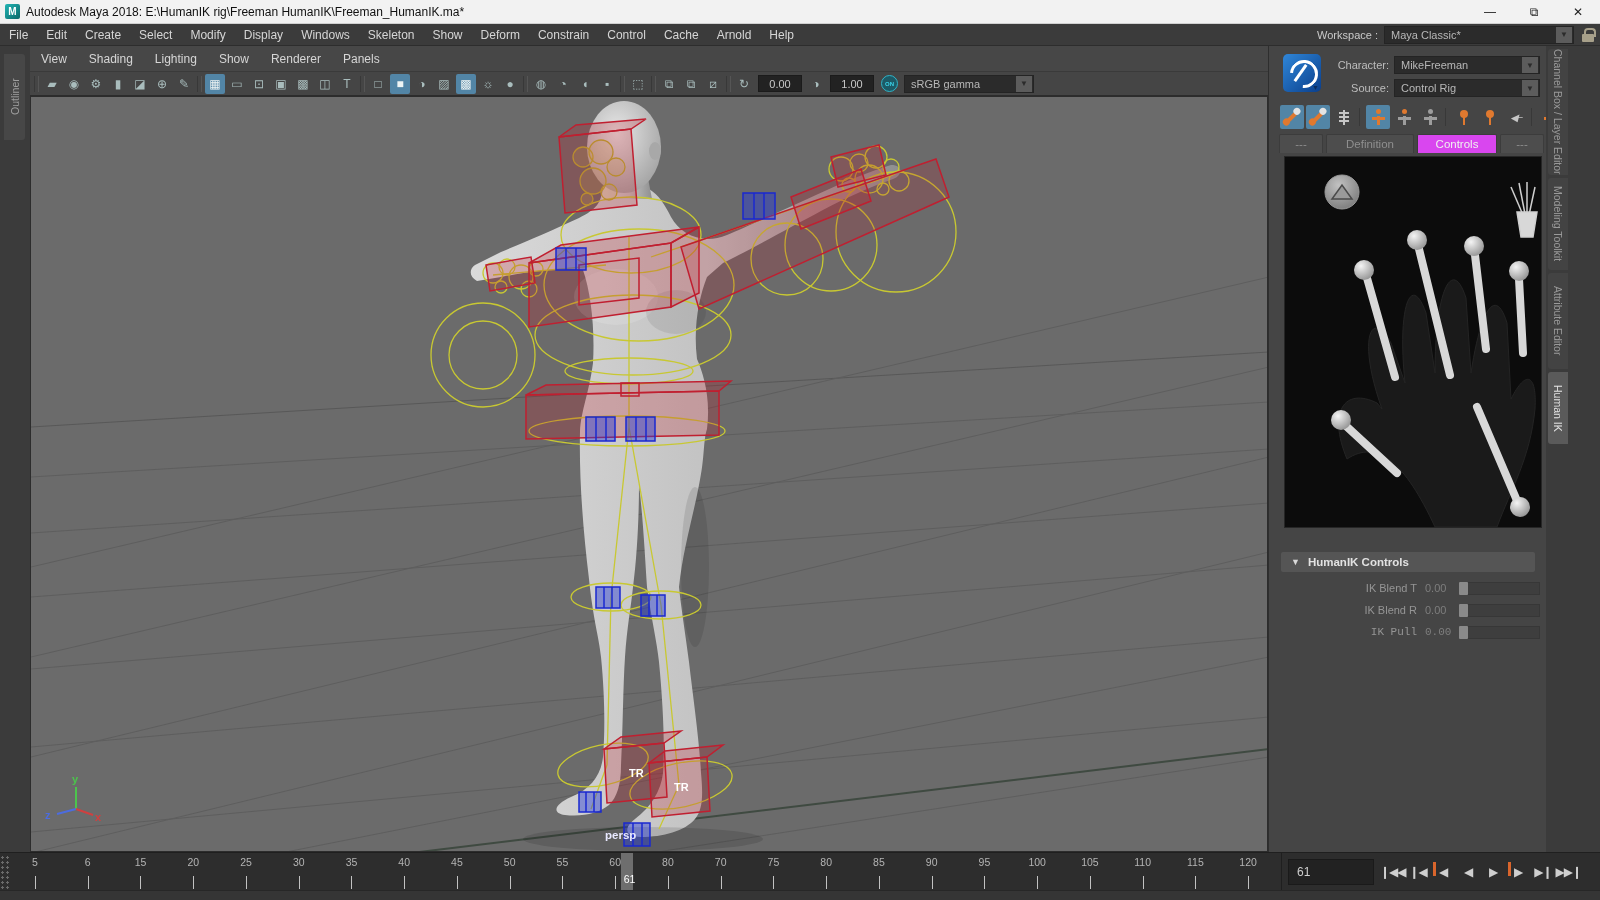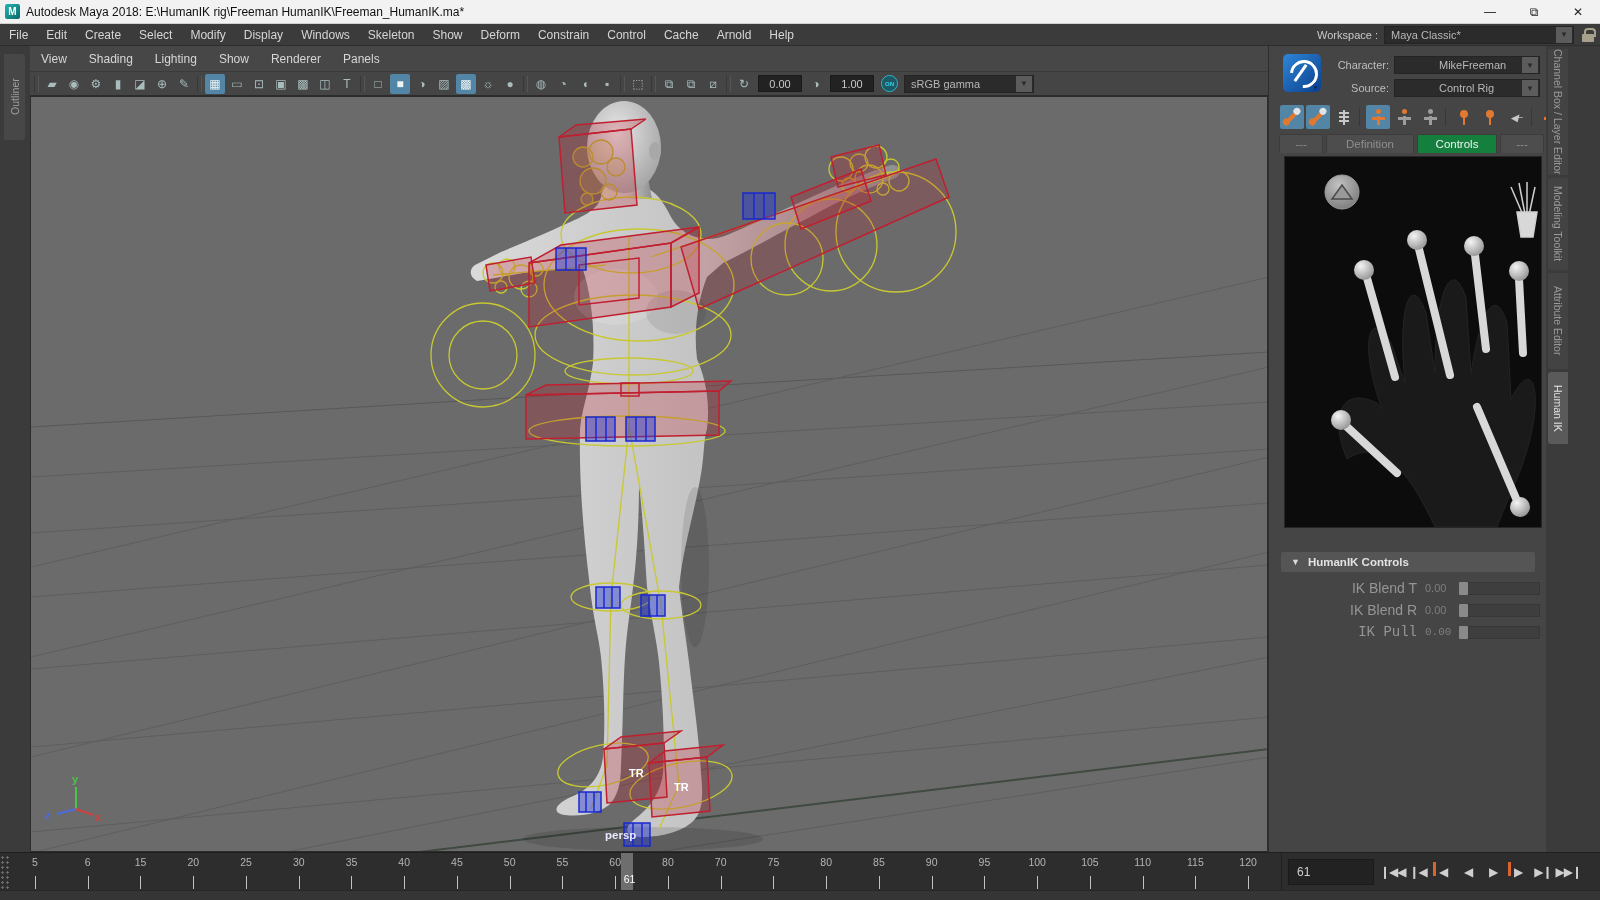--- a/index.html
+++ b/index.html
@@ -73,21 +73,21 @@
   #hik-logo { position:absolute; left:14px; top:8px; width:38px; height:38px; border-radius:5px;
               background:linear-gradient(135deg,#2f86d8,#0a3f8c); }
   #hik-logo::before { content:""; position:absolute; left:7px; top:6px; width:22px; height:22px;
               border:3px solid #fff; border-radius:50%; border-left-color:transparent;
               transform:rotate(-40deg);}
   #hik-logo::after { content:""; position:absolute; left:16px; top:9px; width:3px; height:20px;
               background:#fff; transform:rotate(35deg);}
   #hik-logo .corner { position:absolute; right:2px; bottom:1px; color:#0a2d5e; font-size:7px;}
   .field-row { position:absolute; display:flex; align-items:center;}
   .field-label { color:#bdbdbd; font-size:11px; text-align:right; margin-right:5px;}
-  .panel-dd { width:146px;padding-left:38px; }
+  .panel-dd { width:146px; }
   
   #hik-icons { position:absolute; left:10px; top:58px; height:26px; display:flex; align-items:center;}
   .hk { width:24px; height:24px; margin:0 1px; border-radius:2px; position:relative;
         display:flex; align-items:center; justify-content:center;}
   .hk.sel { background:#5285a6; }
   .hk-sep { width:4px; height:18px; border-left:1px solid #383838; margin:0 2px;}
   .bone { width:14px; height:4px; background:#e0792f; border-radius:2px; transform:rotate(-45deg);
           position:relative;}
   .bone::before { content:""; position:absolute; left:-4px; top:-2px; width:7px; height:7px;
                   border-radius:50%; background:#e0792f;}
@@ -105,31 +105,31 @@
   .fig.gr, .fig.gr::before, .fig.gr::after { background:#9d9d9d; }
   .fig.mx, .fig.mx::after { background:#9d9d9d; } .fig.mx::before { background:#e0792f;}
   .pin { width:8px; height:8px; border-radius:50%; background:#e0792f; position:relative; top:-3px;}
   .pin::after { content:""; position:absolute; left:3px; top:7px; width:2px; height:8px; background:#e0792f;}
   .mute { color:#c6c6c6; font-size:10px; letter-spacing:-1px;}
   
   #hik-tabs { position:absolute; left:10px; top:88px; display:flex; }
   .hik-tab { height:19px; display:flex; align-items:center; justify-content:center; font-size:11.5px;
              color:#8f8f8f; background:#4d4d4d; margin-right:3px; border-radius:2px 2px 0 0;
              border:1px solid #3c3c3c; border-bottom:none;}
-  .hik-tab.active { background:#15803d; color:#f0f0f0; }
+  .hik-tab.active { background:#d946ef; color:#f0f0f0; }
   
   #hand-panel { position:absolute; left:15px; top:110px; width:258px; height:372px; background:#0c0c0c;
                 border:1px solid #262626;}
   
   #hik-header { position:absolute; left:12px; top:506px; width:254px; height:20px; background:#555;
                 border-radius:2px; display:flex; align-items:center; }
   #hik-header .tri { color:#d9d9d9; font-size:9px; margin:0 8px 0 10px;}
   #hik-header .txt { color:#e2e2e2; font-size:11.5px; font-weight:bold;}
   .slider-row { position:absolute; left:0; height:20px; width:278px; display:flex; align-items:center;}
-  .slider-label { width:148px; text-align:right; color:#959595; font-size:14px;}
+  .slider-label { width:148px; text-align:right; color:#959595; font-size:11px;}
   .slider-val { width:40px; color:#7e7e7e; font-size:11px; padding-left:8px;}
   .slider-handle { width:9px; height:13px; background:#8a8a8a; border-radius:1px; margin-left:2px;}
   .slider-groove { width:72px; height:13px; background:#3e3e3e; border:1px solid #373737; border-left:none;}
 
   
   #right-strip { position:absolute; left:1546px; top:46px; width:54px; height:806px; background:#3b3b3b;}
   .vtab { width:20px; margin:3px 0 3px 2px; background:#434343; border-radius:3px 0 0 3px;
           color:#9a9a9a; font-size:10.5px; writing-mode:vertical-rl;
           display:flex; align-items:center; justify-content:center; }
   .vtab.active { background:#5a5a5a; color:#e2e2e2; }

